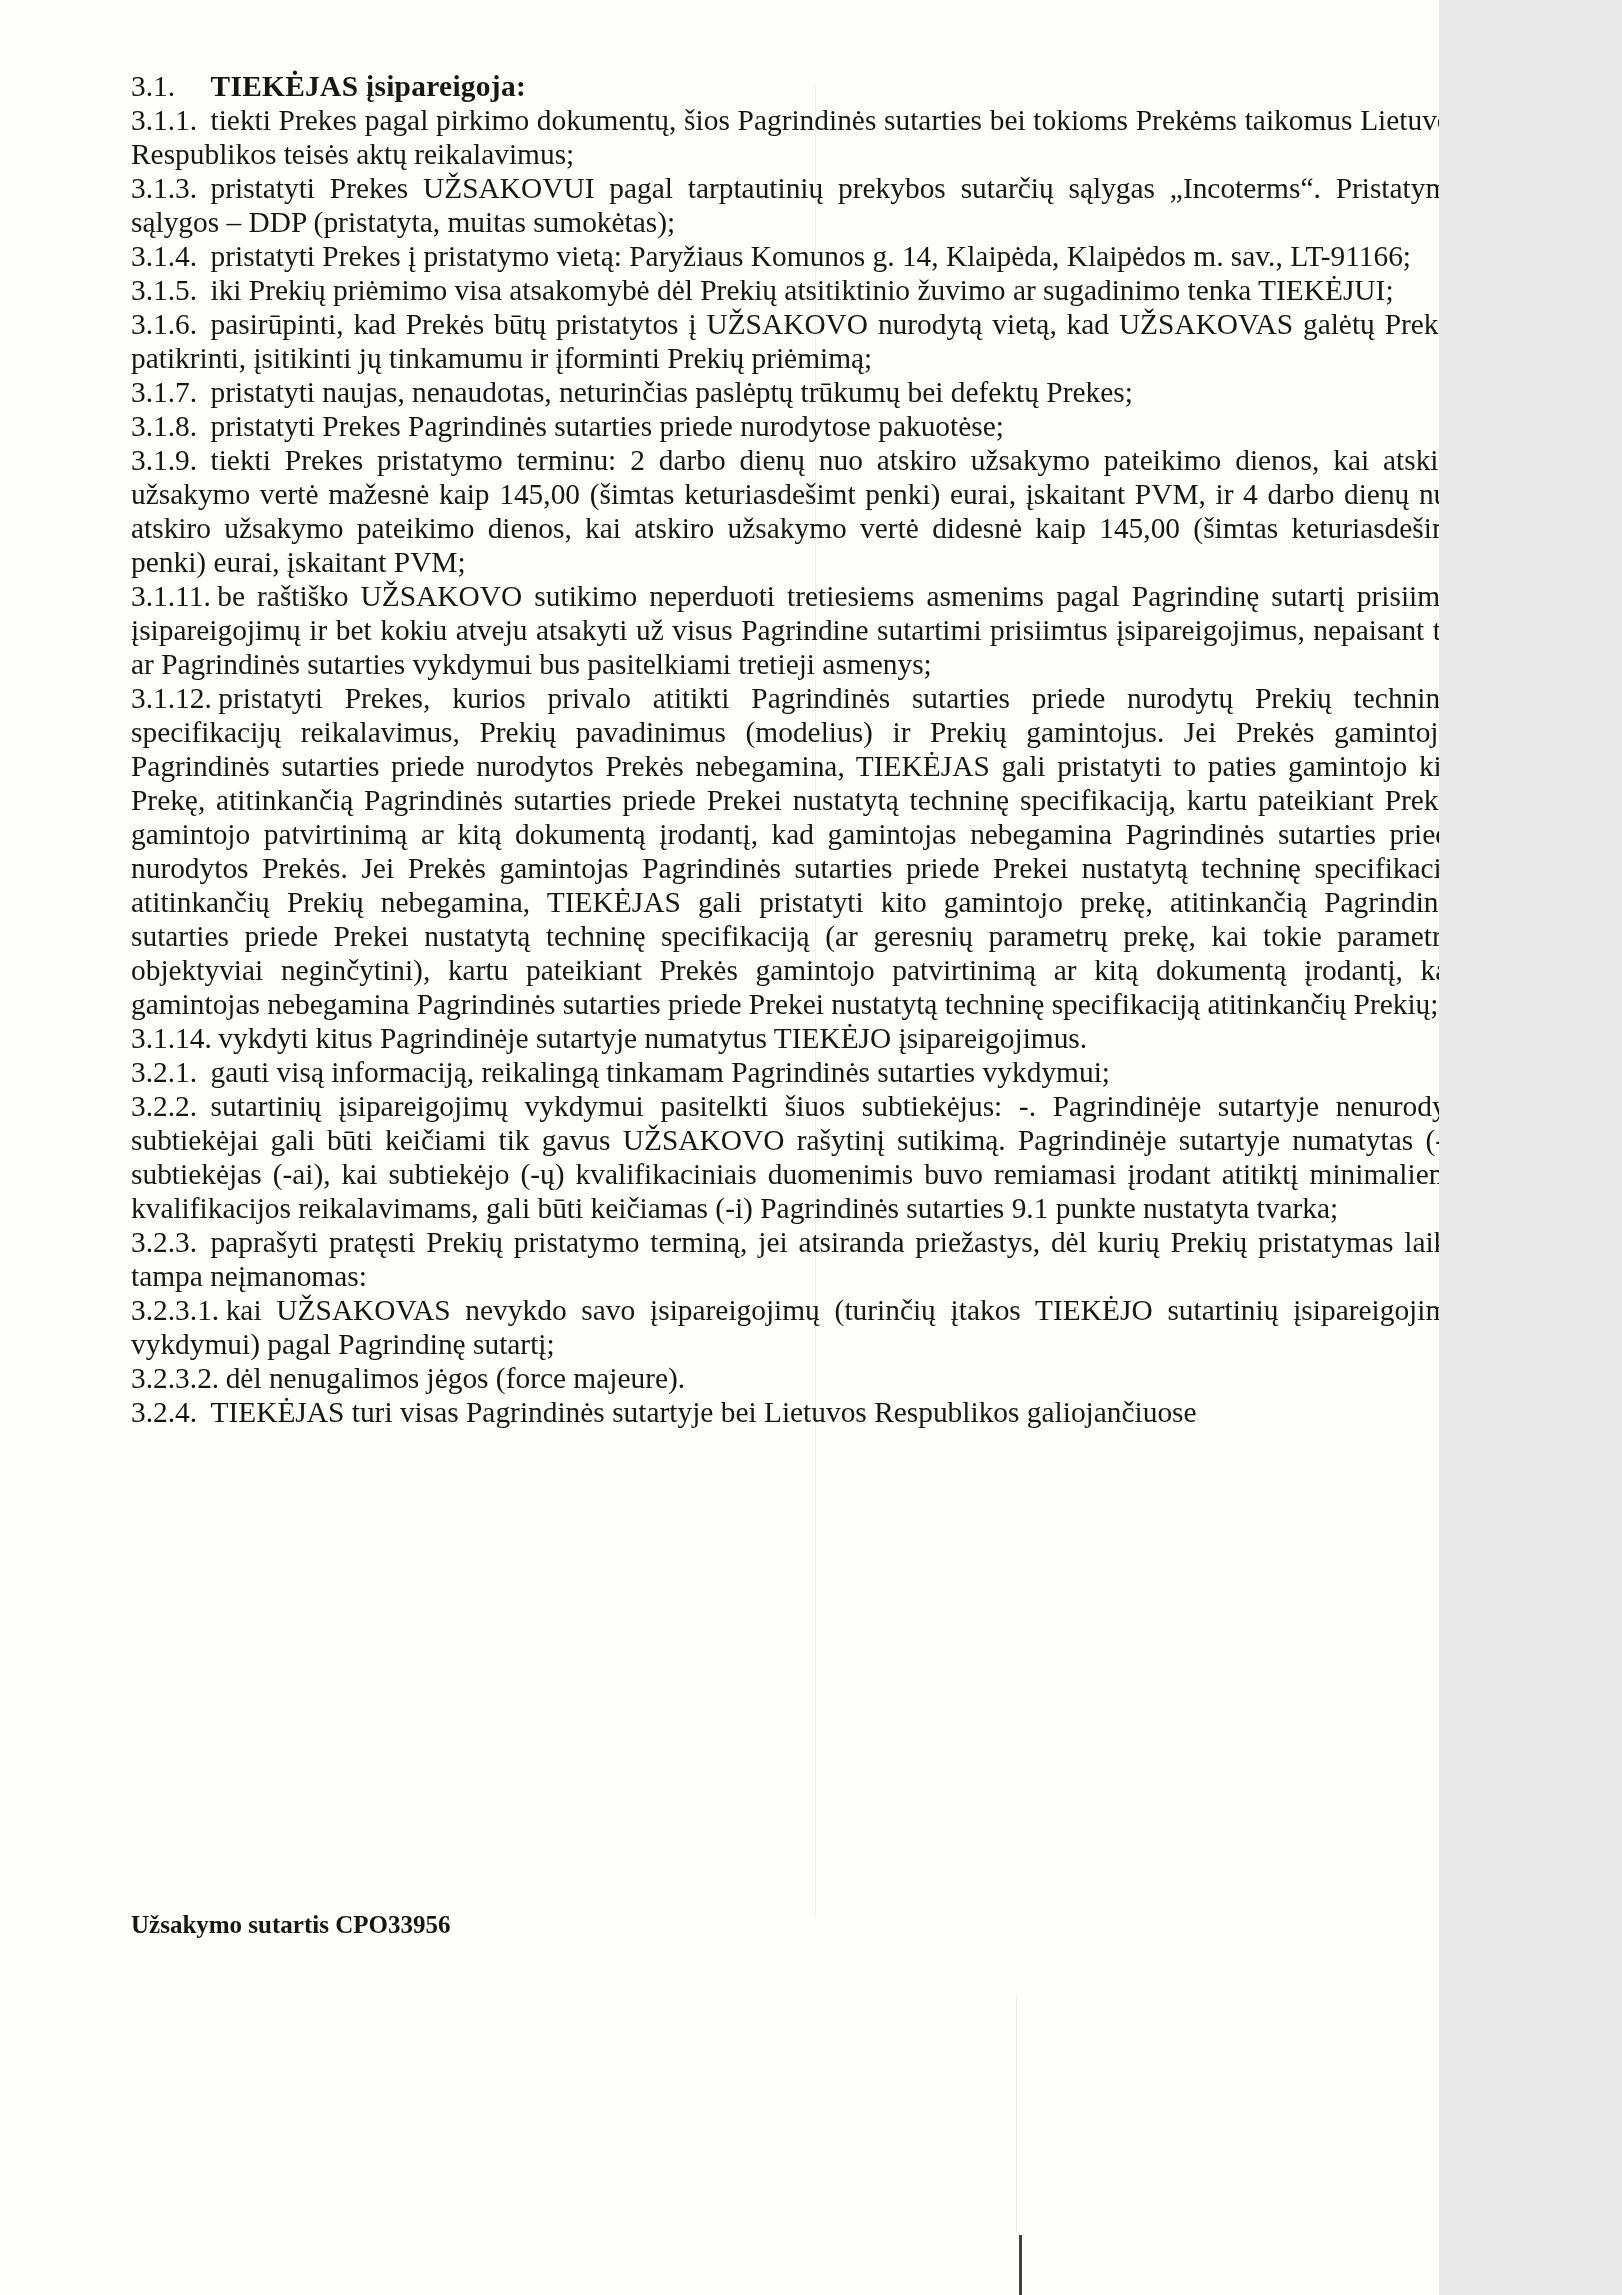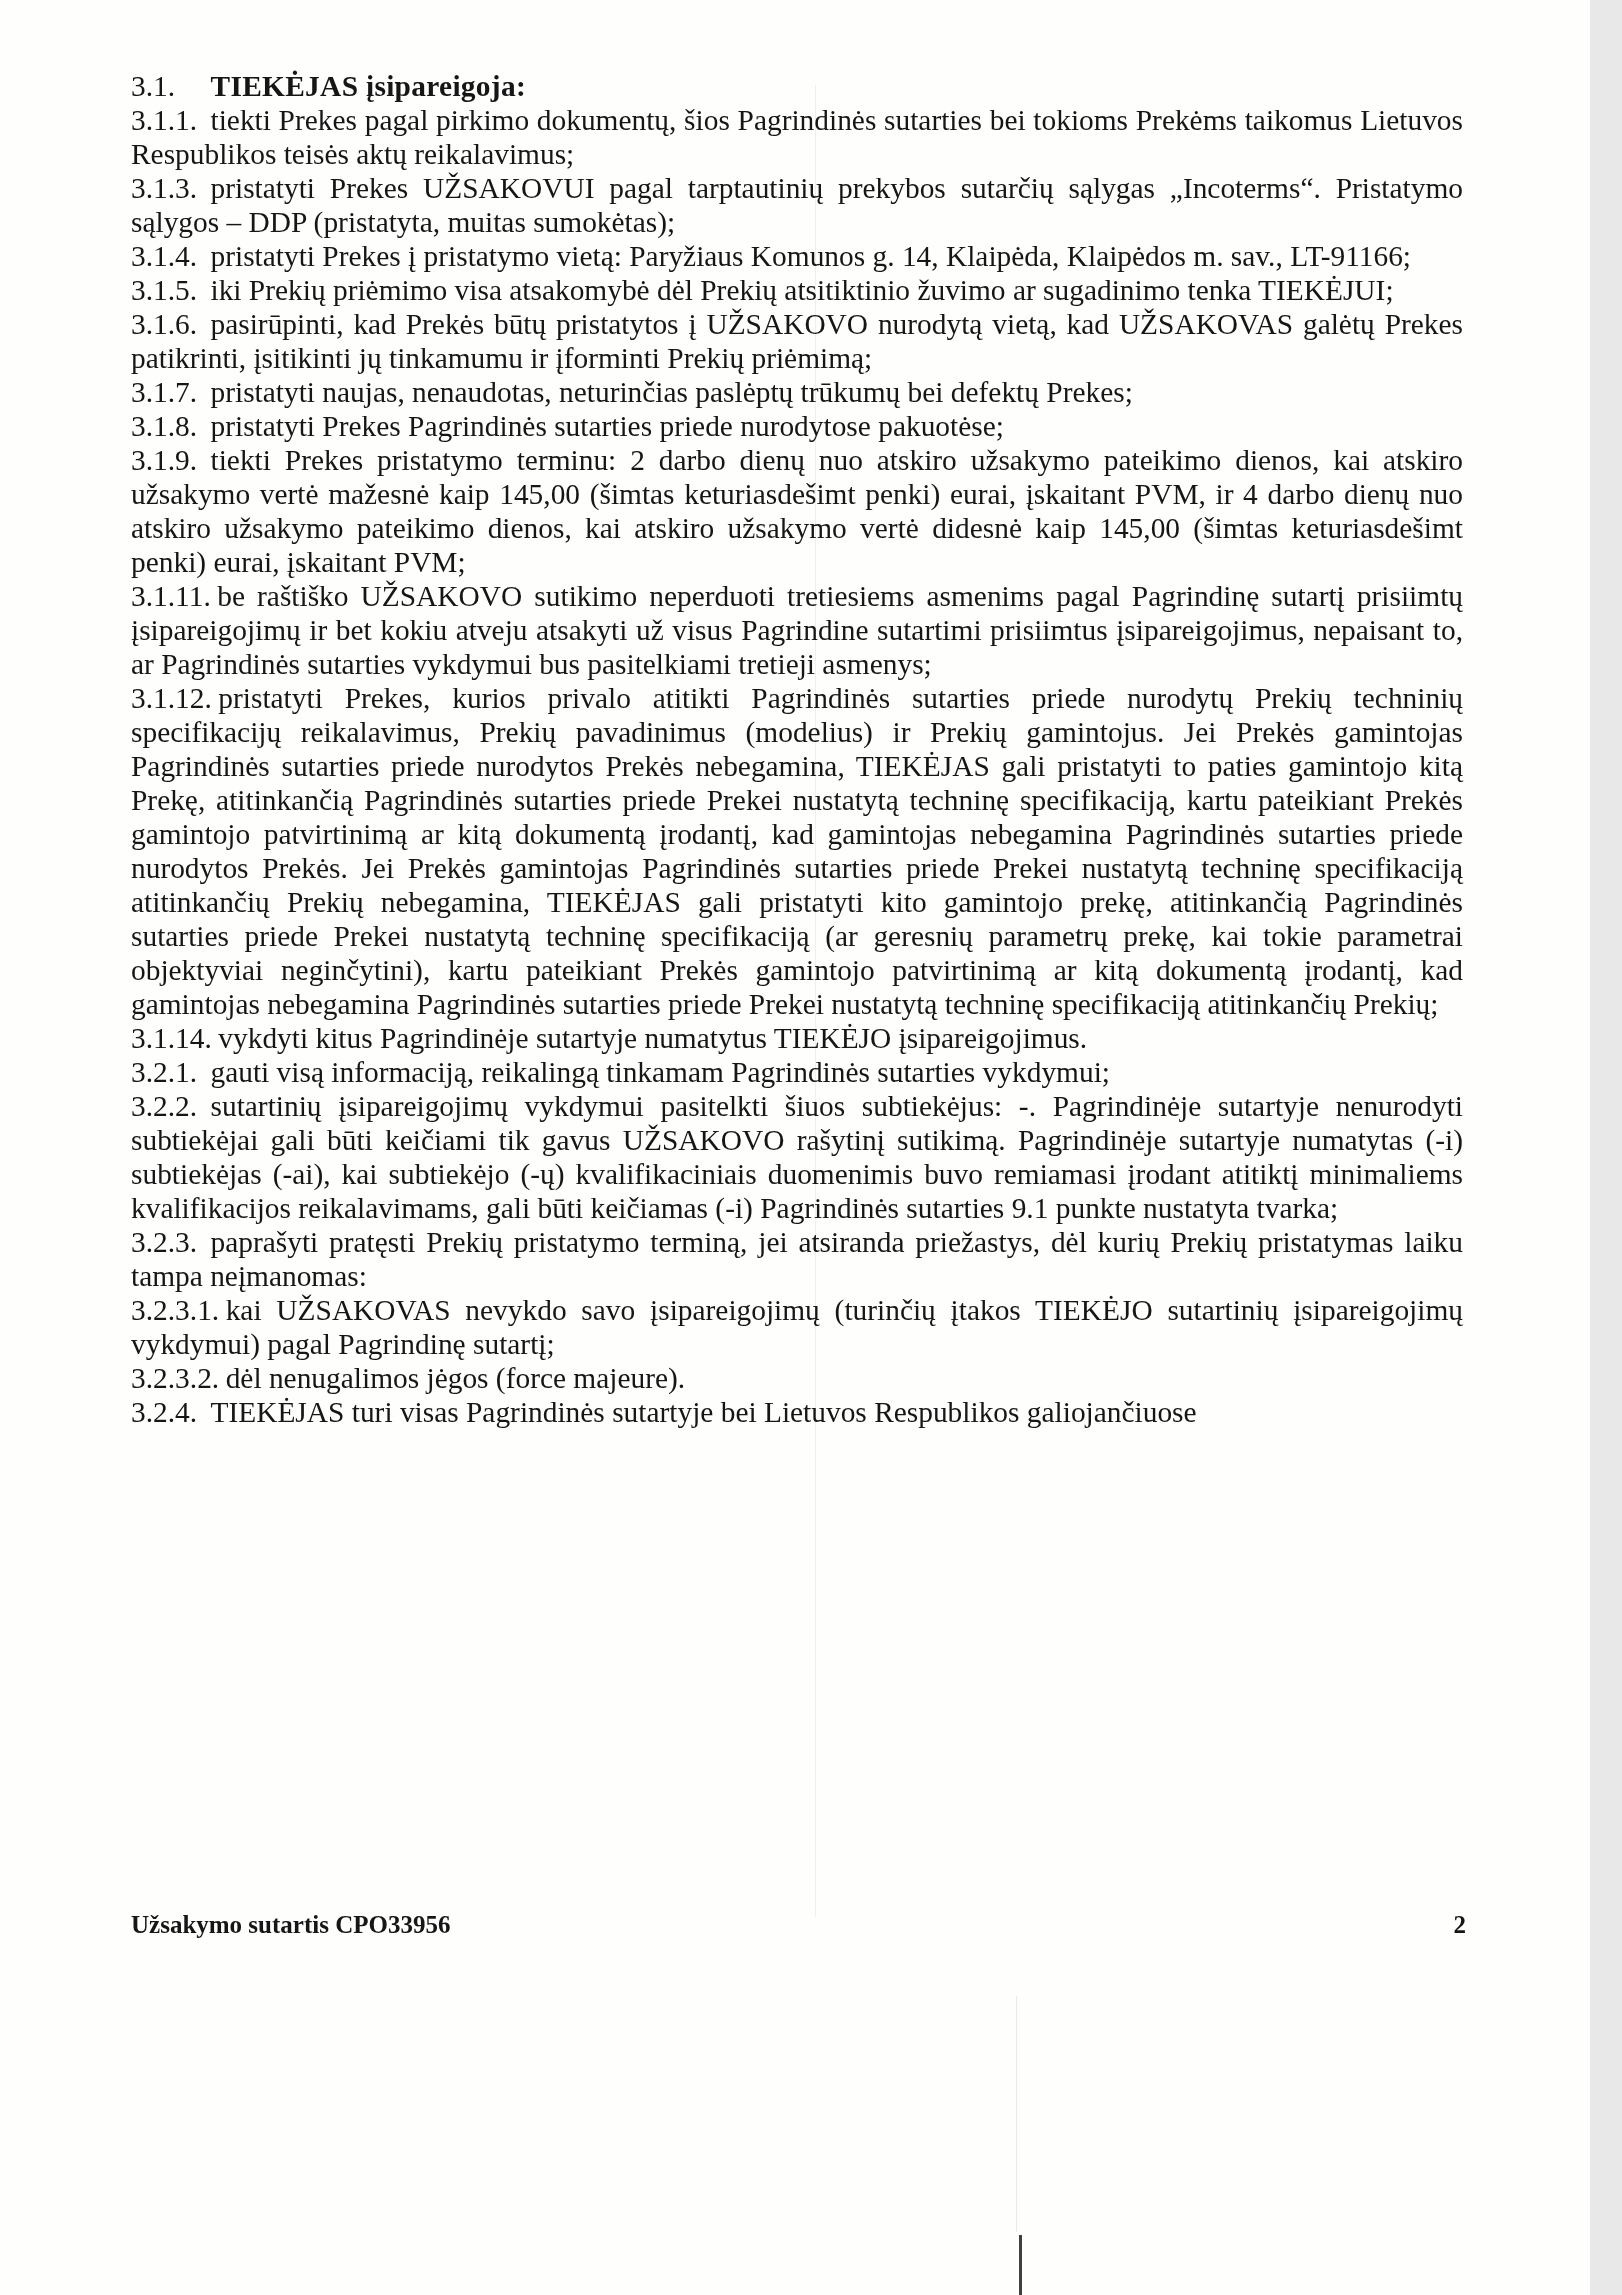--- a/index.html
+++ b/index.html
@@ -2,21 +2,21 @@
 <html style="font-size:10.5px"><head>
 <meta charset="utf-8">
 <style>
   html, body {
     margin: 0;
     padding: 0;
     background: #e8e8e8;
   }
   .page {
     position: relative;
-    width: 1590px;
+    width: 1439px;
     height: 2295px;
     background: #fefefdff;
     background: #fefefd;
     font-family: "Liberation Serif", serif;
     color: #161616;
     overflow: hidden;
   }
   .doc {
     position: absolute;
     left: 131px;

